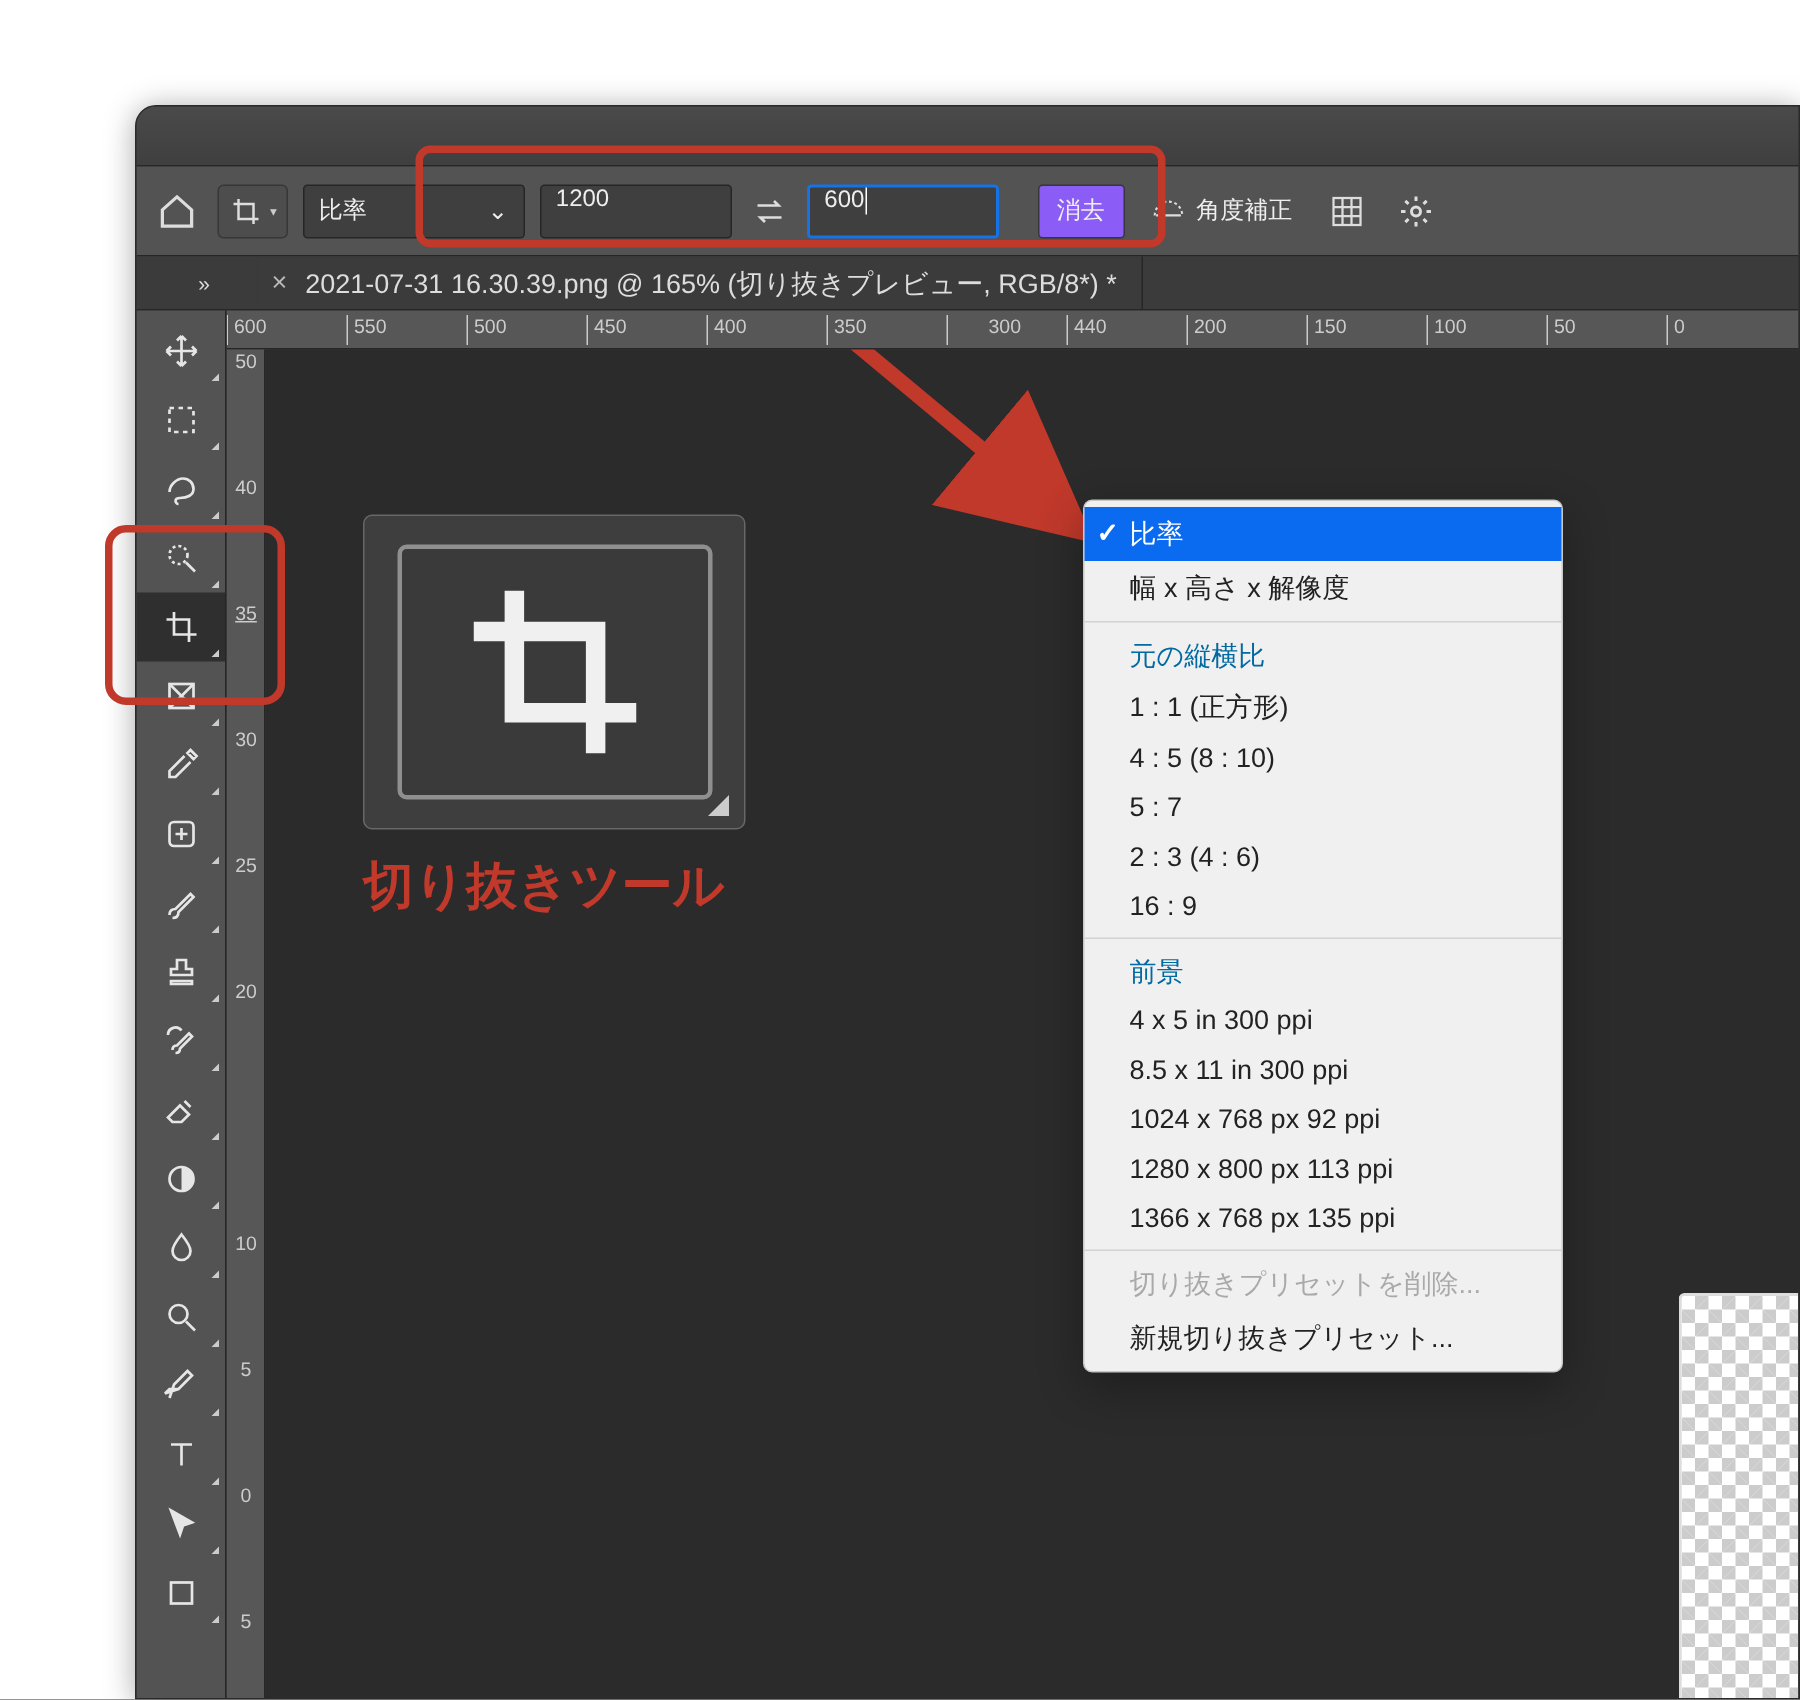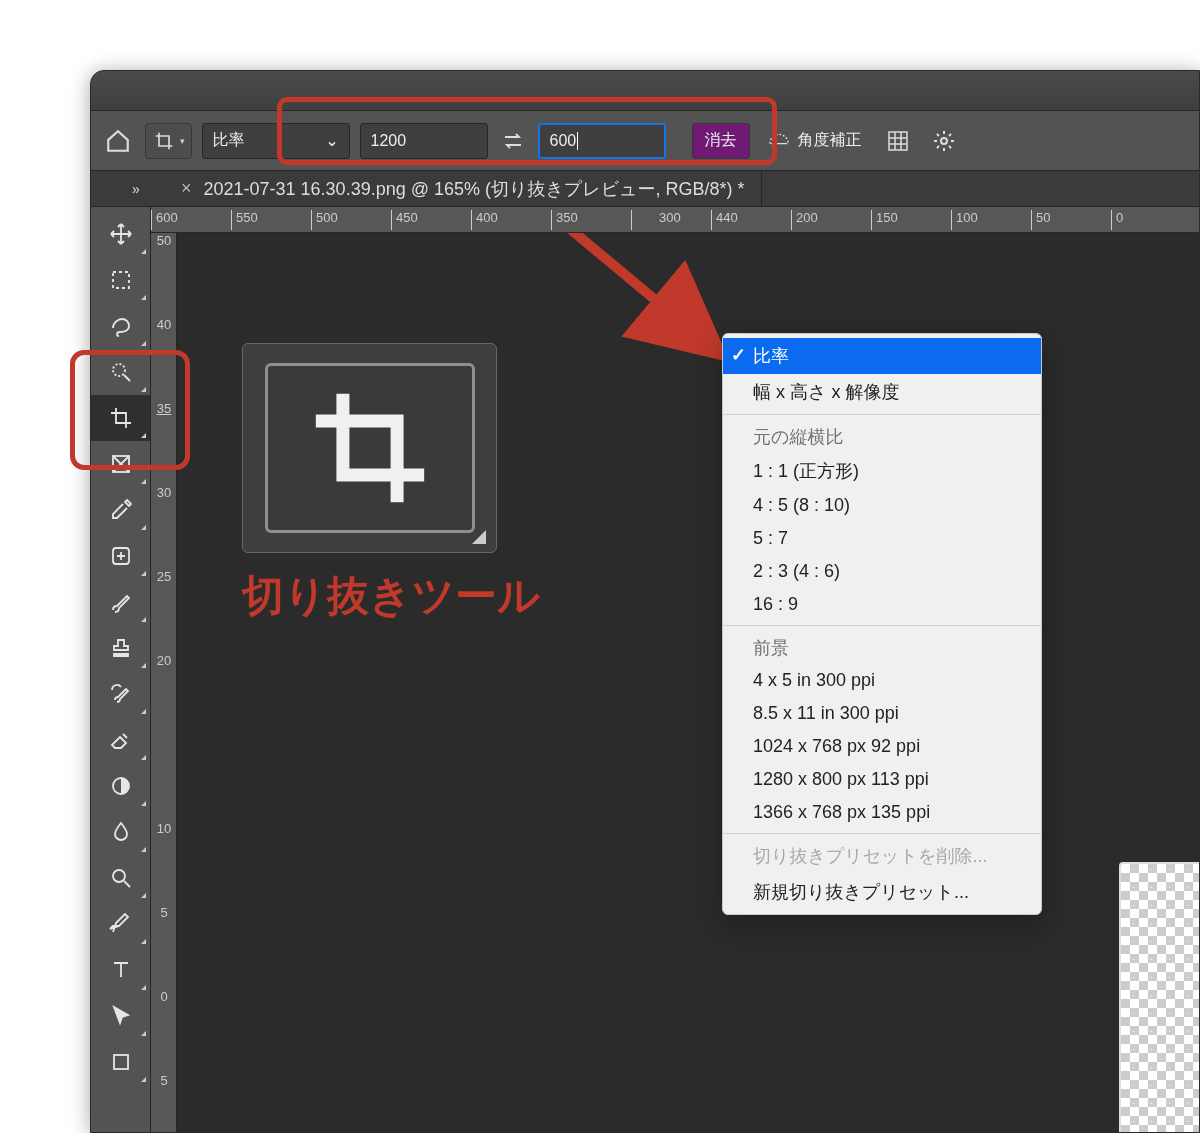--- a/index.html
+++ b/index.html
@@ -69,28 +69,28 @@
   }
   .num-input {
     background: #3f3f3f;
     border: 1px solid #262626;
     border-radius: 3px;
     height: 36px;
     width: 128px;
     padding: 0 10px;
     color: #eee;
     display: flex;
-    align-items: center;
+    align-items: flex-start;
   }
   .num-input.focused {
     border: 2px solid #1473e6;
   }
   .sep { width: 6px; }
   .btn-flat {
-    background: #701a75;
+    background: #8b5cf6;
     border: 1px solid #373737;
     border-radius: 3px;
     height: 36px;
     display: flex; align-items: center; padding: 0 12px;
     color: #eee;
   }
   .btn-ghost { display: flex; align-items: flex-start; gap: 8px; padding: 0 8px; color: #eee; }
   .highlight-box {
     position: absolute;
     border: 5px solid #c0392b;
@@ -223,21 +223,21 @@
     width: 210px; height: 170px;
     border: 3px solid #8f8f8f;
     border-radius: 6px;
     display:flex; align-items:center; justify-content:center;
     background: #3a3a3a;
   }
   .crop-label {
     position: absolute;
     left: 65px; top: 335px;
     color: #c0392b;
-    font-size: 42px;
+    font-size: 34px;
     font-weight: 700;
   }
   .red-arrow {
     position: absolute;
     pointer-events: none;
     z-index: 8;
   }
   
   .dropdown {
     position: absolute;
@@ -258,21 +258,21 @@
   }
   .dropdown .item.sel {
     background: #0a6bf0;
     color: #fff;
   }
   .dropdown .check {
     position: absolute; left: 8px; font-weight: 700;
   }
   .dropdown .hdr {
     padding: 6px 14px 4px 30px;
-    color: #737373;
+    color: #0369a1;
   }
   .dropdown hr {
     border: 0; border-top: 1px solid #d2d2d2;
     margin: 4px 0;
   }
   .dropdown .disabled { color: #a9a9a9; }
   
   .checker {
     position: absolute;
     right: 0; bottom: 0;

